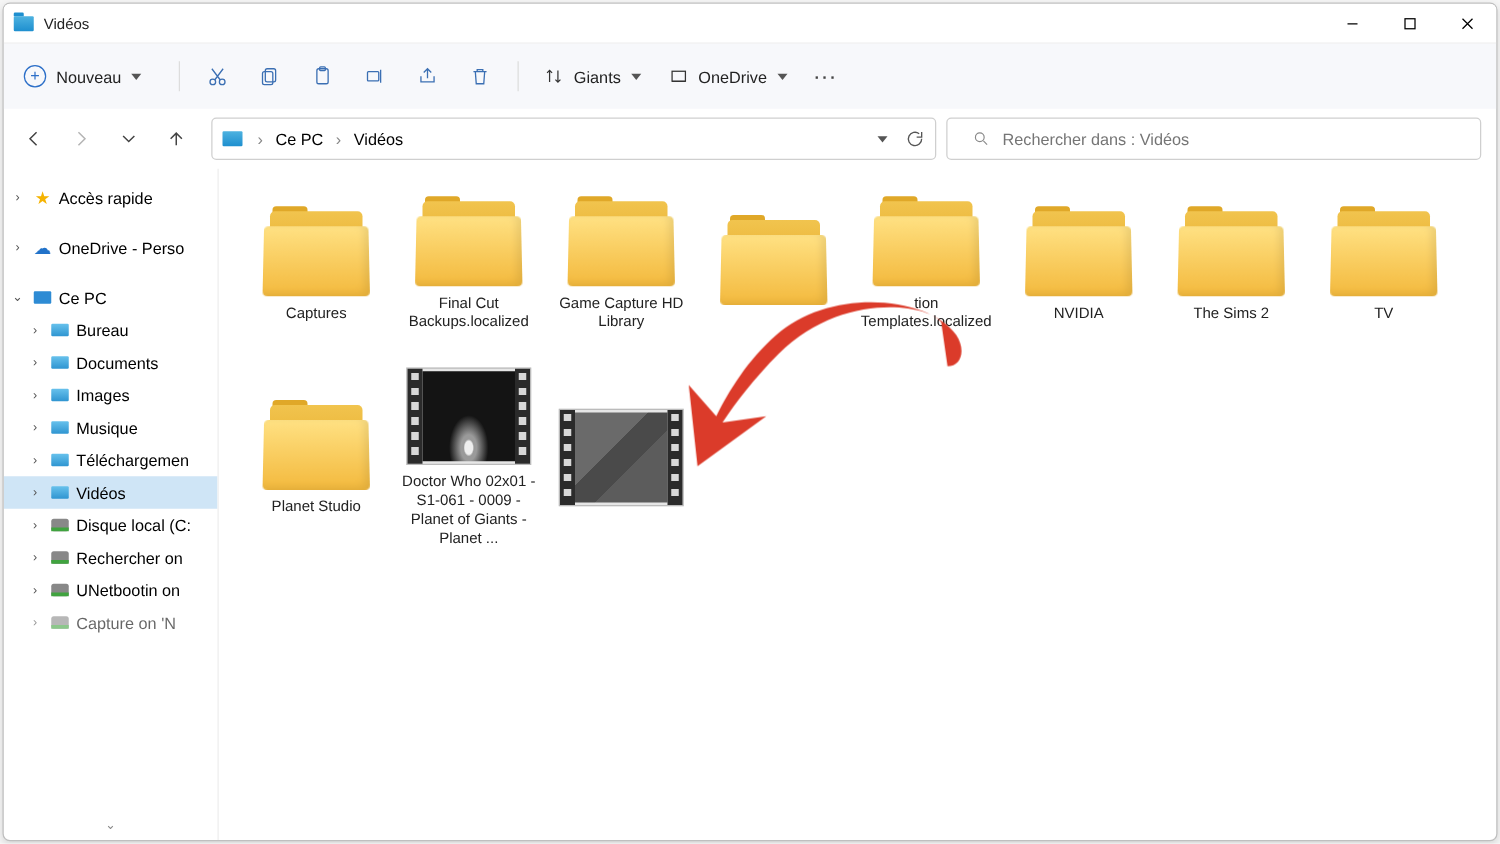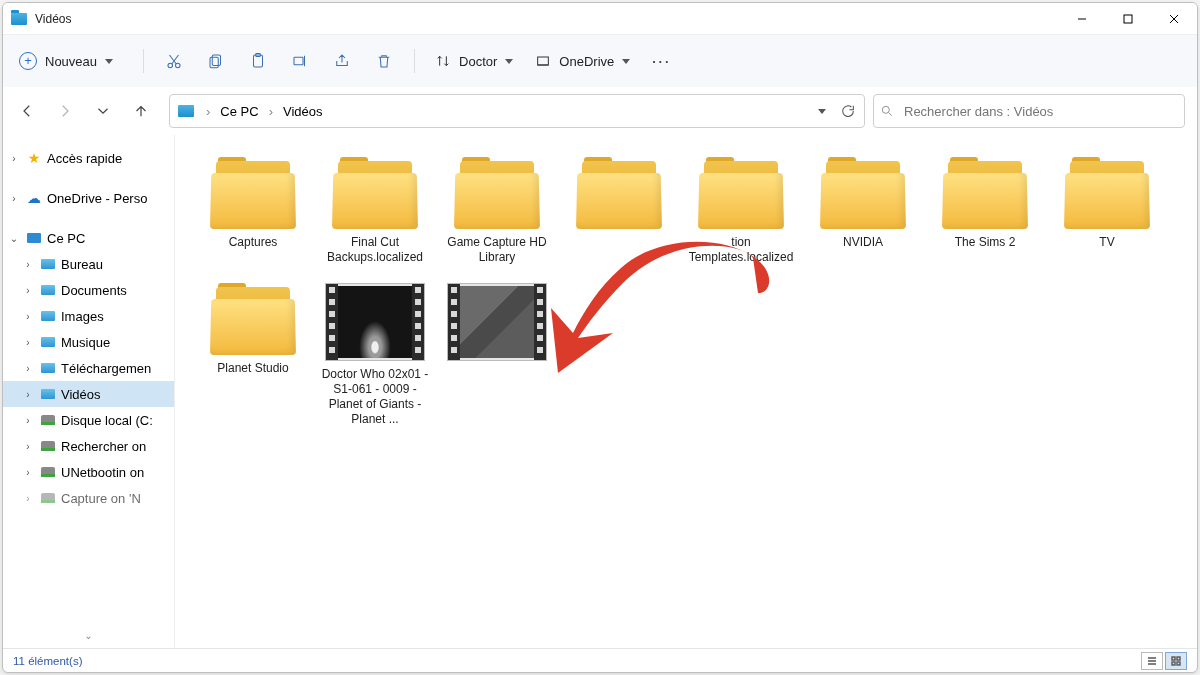--- a/index.html
+++ b/index.html
@@ -27,21 +27,21 @@
 
   
   .navrow { height: 48px; display:flex; align-items:center; padding:0 12px; gap:8px; }
   .navset { display:flex; align-items:center; gap:14px; padding-right:8px;}
   .navbtn { display:flex; align-items:center; justify-content:center; width:24px; height:24px; color:#444;}
   .navbtn svg{ width:18px;height:18px;stroke:#444;fill:none;stroke-width:1.6;}
   .addr { flex:1; height:34px; border:1px solid #cfcfcf; border-radius:4px; display:flex; align-items:center; padding:0 8px; gap:8px; font-size:13px;}
   .addr .ticon{ width:16px;height:12px;background:linear-gradient(180deg,#4db2e0,#1e8fcf);border-radius:1px;margin-right:2px;}
   .addr .crumbsep{ color:#888; padding:0 2px;}
   .addr .refresh{ margin-left:auto; display:flex; gap:14px; align-items:center; color:#555;}
-  .search { width: 312px; height:34px; border:1px solid #cfcfcf; border-radius:4px; display:flex; align-items:center; padding:0 6px; gap:10px; color:#666; font-size:13px;}
+  .search { width: 428px; height:34px; border:1px solid #cfcfcf; border-radius:4px; display:flex; align-items:center; padding:0 20px; gap:10px; color:#666; font-size:13px;}
   .search svg{width:14px;height:14px;stroke:#888;fill:none;stroke-width:1.6;}
 
   .bodyarea{ flex:1; display:flex; min-height:0; }
 
   
   .sidebar{ width:172px; border-right:1px solid #eee; padding:10px 0 6px 0; font-size:13px; overflow:hidden; position:relative;}
   .srow{ display:flex; align-items:center; height:26px; padding-left:4px; gap:4px; white-space:nowrap; overflow:hidden;}
   .srow .car{ width:14px; text-align:center; color:#555; font-size:10px;}
   .srow .ic{ width:18px; display:flex; align-items:center; justify-content:center;}
   .srow.sel{ background:#cfe5f6; }
@@ -49,21 +49,21 @@
   .star{ color:#f5b301; font-size:14px;}
   .cloud{ color:#2172c9; font-size:14px;}
   .pc{ width:14px;height:10px;background:#2d8bd4;border-radius:1px; display:inline-block;}
   .fld{ width:14px;height:10px;background:linear-gradient(180deg,#67c1ec,#2f95d1);border-radius:1px;display:inline-block;}
   .disk{ width:14px;height:10px;background:#888;border-radius:2px;display:inline-block;position:relative;}
   .disk::after{content:"";position:absolute;bottom:0;left:0;right:0;height:3px;background:#40a33f;}
   .scrolldn{ position:absolute; bottom:2px; left:0; right:0; height:16px; display:flex; justify-content:center; color:#888; font-size:10px;}
 
   
   .content{ flex:1; padding:18px 20px; overflow:auto;}
-  .grid{ display:flex; flex-wrap:wrap; gap: 10px 6px;}
+  .grid{ display:flex; flex-wrap:wrap; gap: 21px 6px; align-items: center;}
   .item{ width:116px; display:flex; flex-direction:column; align-items:center; text-align:center; font-size:12px; color:#222; padding:4px 2px;}
   .item .lbl{ margin-top:6px; line-height:1.25; max-height: 66px; overflow:hidden; word-break:break-word;}
   .folder{ width:86px; height:72px; position:relative;}
   .folder .back{ position:absolute; top:4px; left:6px; width:74px; height:60px; background:linear-gradient(180deg,#f1c44e,#e5a420); border-radius:4px;}
   .folder .tab{ position:absolute; top:0; left:8px; width:28px; height:12px; background:#e0a828; border-radius:3px 3px 0 0;}
   .folder .front{ position:absolute; bottom:0; left:0; width:86px; height:58px; background:linear-gradient(180deg,#ffe183,#f3b93d); border-radius:4px; transform:perspective(200px) rotateX(6deg); transform-origin:bottom; box-shadow:inset -4px -2px 6px rgba(0,0,0,.08);}
   .vid{ width:100px; height:78px; background:#e6e6e6; position:relative; display:flex; justify-content:center; align-items:center; border:1px solid #bbb;}
   .vid .film{ position:absolute; top:0; bottom:0; width:12px; background:#2b2b2b; }
   .vid .film.left{ left:0;} .vid .film.right{ right:0;}
   .vid .film::before{ content:""; position:absolute; top:3px; bottom:3px; left:3px; right:3px; background:repeating-linear-gradient(180deg,#d8d8d8 0 6px,#2b2b2b 6px 12px);}
@@ -148,21 +148,21 @@
     <div class="tbtn">
         <svg viewBox="0 0 24 24">
           <path d="M5 7 h14 M9 7 v-2 h6 v2 M7 7 l1 13 h8 l1-13"></path>
         </svg>
       </div>
     <div class="sep"></div>
     <div class="cmdlabel">
       <svg viewBox="0 0 24 24" width="16" height="16" stroke="#333" fill="none" stroke-width="1.5">
           <path d="M7 5 v14 M4 8 l3-3 3 3 M17 19 v-14 M14 16 l3 3 3-3"></path>
         </svg>
-      <span>Doctor</span>
+      <span>Giants</span>
       <span class="chev"></span>
     </div>
     <div class="cmdlabel">
       <svg viewBox="0 0 24 24" width="16" height="16" stroke="#333" fill="none" stroke-width="1.5">
           <rect x="4" y="6" width="16" height="12"></rect>
           <path d="M4 18 h16"></path>
         </svg>
       <span>OneDrive</span>
       <span class="chev"></span>
     </div>
@@ -398,36 +398,18 @@
             <div class="vid vid2">
               <div class="film left"></div>
               <div class="thumb"></div>
               <div class="film right"></div>
             </div>
           </div>
       </div>
     </div>
   </div>
 
-  <div class="status">
-    <span>11 élément(s)</span>
-    <div class="viewbtns">
-      <div class="vb">
-          <svg viewBox="0 0 10 10">
-            <path d="M1 2h8M1 5h8M1 8h8"></path>
-          </svg>
-        </div>
-      <div class="vb active">
-          <svg viewBox="0 0 10 10">
-            <rect x="1" y="1" width="3" height="3"></rect>
-            <rect x="6" y="1" width="3" height="3"></rect>
-            <rect x="1" y="6" width="3" height="3"></rect>
-            <rect x="6" y="6" width="3" height="3"></rect>
-          </svg>
-        </div>
-    </div>
-  </div>
 
   <svg class="arrow" viewBox="0 0 240 150">
     <path d="M 210 20 C 200 5, 130 -5, 80 45 C 60 65, 45 85, 35 100 L 70 95 L 15 135 L 8 70 L 30 95 C 40 75, 55 50, 78 30 C 120 -8, 200 -2, 222 30 C 230 42, 226 55, 215 55 Z" fill="#db3b2a"></path>
   </svg>
 
 </div>
 
 </body></html>

